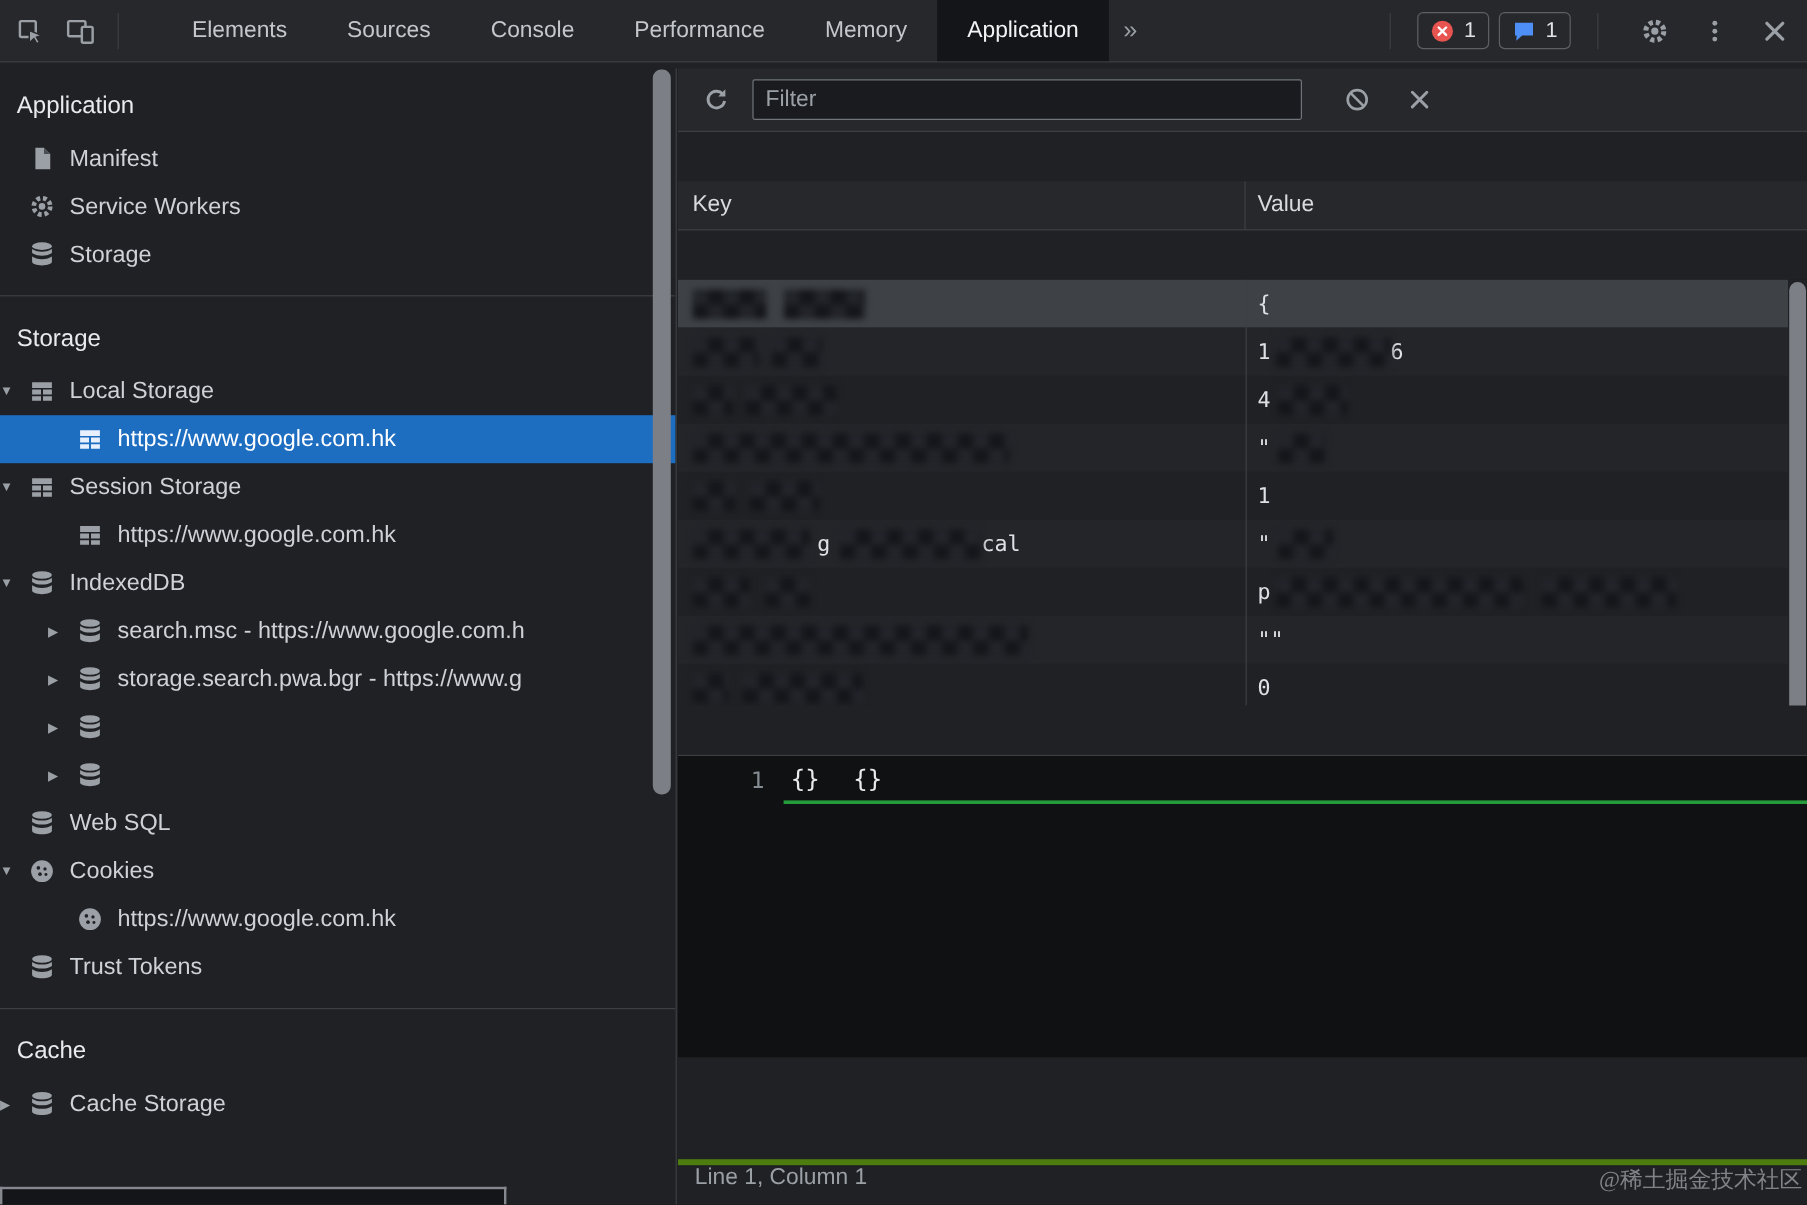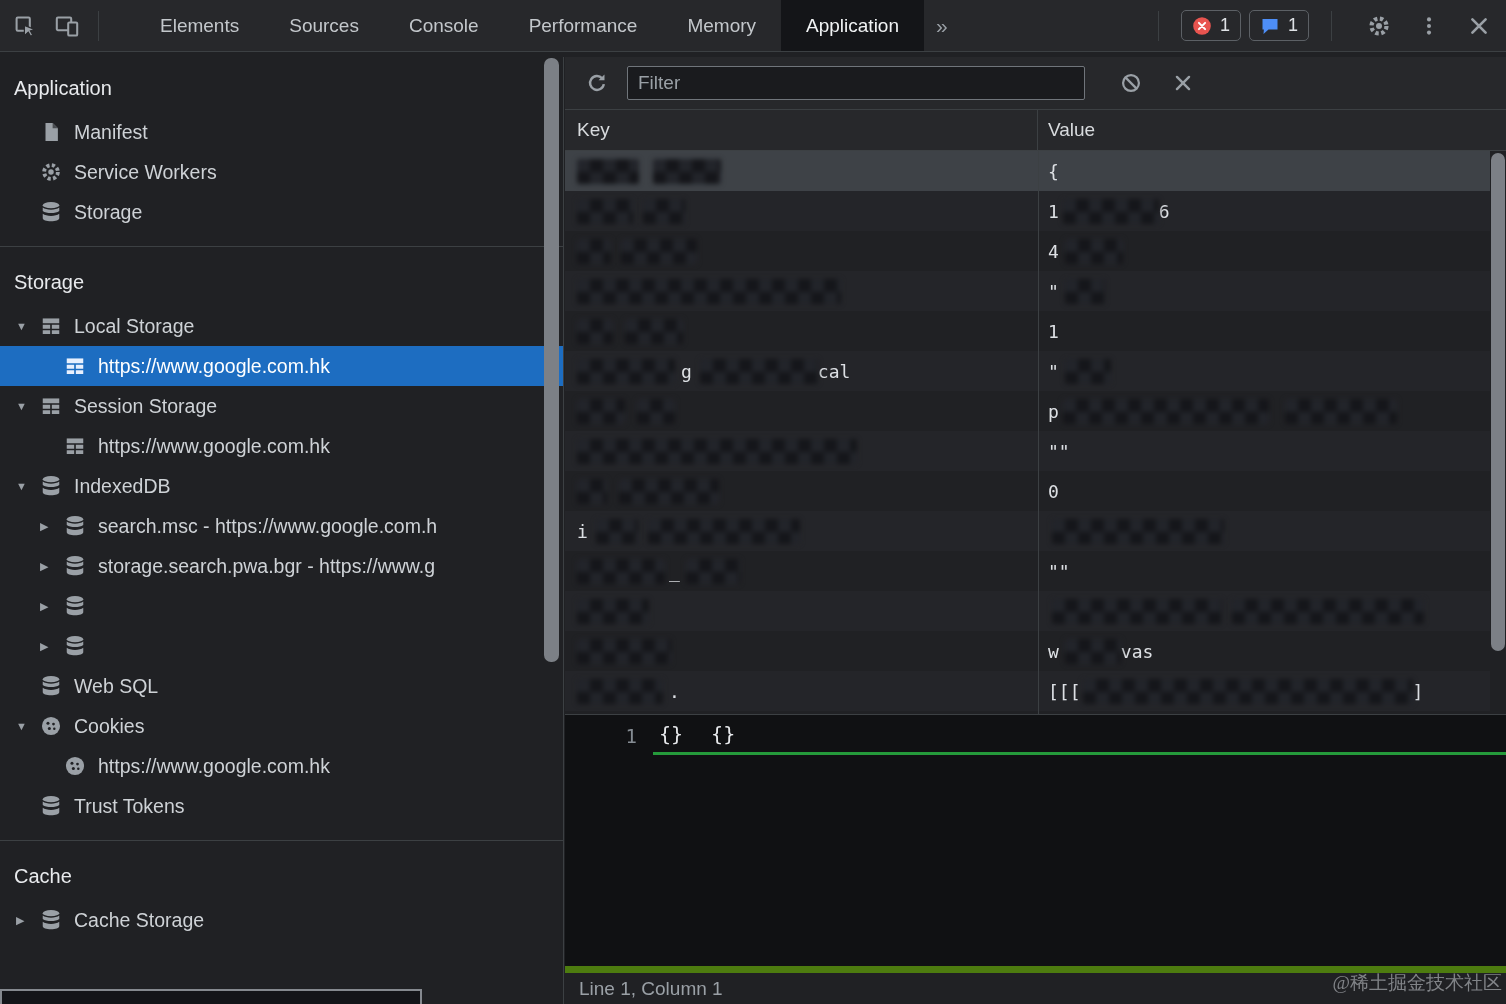--- a/index.html
+++ b/index.html
@@ -18,33 +18,33 @@
   .tb-right{margin-left:auto;display:flex;align-items:center;margin-right:10px;gap:8px;}
   .badge{display:flex;align-items:center;gap:8px;border:1px solid #5c6065;border-radius:5px;padding:4px 10px;font-size:18px;color:#dfe2e6;}
   .bicon{width:20px;height:20px;display:block;}
   .bicon svg{width:100%;height:100%;display:block;}
 
   
   .sidebar{position:absolute;top:57px;left:0;bottom:0;width:564px;background:#202124;border-right:1px solid #3c4043;box-sizing:border-box;overflow:hidden;}
   .sb-scroll-thumb{position:absolute;top:1px;right:4px;width:15px;height:604px;background:#7c8086;border-radius:7px;z-index:4;}
   .sb-title{padding:24px 0 12px 14px;font-size:20px;color:#e8eaed;}
   .sb-content > .sb-title:first-child{padding-top:20px;}
-  .sb-item{height:40px;display:flex;align-items:center;padding-left:16px;color:#ced2d6;font-size:19.5px;white-space:nowrap;overflow:hidden;}
+  .sb-item{height:40px;display:flex;align-items:center;padding-left:0;color:#ced2d6;font-size:19.5px;white-space:nowrap;overflow:hidden;}
   .sb-item .tri{width:24px;font-size:11px;color:#9aa0a6;flex:0 0 auto;}
   .sb-item .icon{width:22px;height:22px;margin-right:12px;color:#9aa0a6;flex:0 0 auto;}
   .sb-item .icon svg{width:100%;height:100%;display:block;}
   .sb-item.depth1{padding-left:40px;}
   .sb-item.selected{background:#1d6dc1;color:#ffffff;}
   .sb-item.selected .icon{color:#e8f0fe;}
   .sb-item .label{overflow:hidden;flex:1;min-width:0;}
   .sb-divider{border-top:1px solid #3c4043;margin-top:14px;}
   .partial-box{position:absolute;left:0;bottom:0;width:422px;height:15px;border:2px solid #85898f;border-bottom:none;background:#141519;z-index:6;box-sizing:border-box;}
 
   
-  .main{position:absolute;top:57px;left:565px;right:0;bottom:0;display:flex;flex-direction:column;background:#202124;}
+  .main{position:absolute;top:57px;left:565px;right:0;bottom:0;display:flex;flex-direction:column;background:#202124;gap:41px;}
   .toolbar{flex:0 0 53px;display:flex;align-items:center;border-bottom:1px solid #3c4043;background:#27282b;box-sizing:border-box;}
   .tool-btn{width:36px;height:36px;display:flex;align-items:center;justify-content:center;color:#9aa0a6;flex:0 0 auto;}
   .tool-btn svg{width:22px;height:22px;display:block;}
   .tool-btn.first{margin-left:14px;}
   .filter-input{margin-left:12px;width:436px;height:32px;background:#1a1b1e;border:1px solid #70757b;border-radius:2px;
                 color:#e8eaed;font-size:19px;padding:0 10px;outline:none;font-family:"Liberation Sans",sans-serif;}
   .filter-input::placeholder{color:#9aa0a6;}
   .tool-btn.block{margin-left:28px;}
   .tool-btn.clear{margin-left:16px;}
 
@@ -69,22 +69,22 @@
   .vscroll{position:absolute;top:0;right:0;bottom:0;width:16px;background:#202124;}
   .vscroll .thumb{position:absolute;top:2px;left:1px;width:14px;height:498px;background:#7c8086;border-radius:7px;}
 
   .preview{flex:0 0 252px;background:#101113;border-top:1px solid #3c4043;display:flex;box-sizing:border-box;}
   .gutter{width:88px;flex:0 0 auto;padding-top:10px;text-align:right;box-sizing:border-box;padding-right:16px;
           font-family:"DejaVu Sans Mono",monospace;font-size:19px;color:#858c93;}
   .code{flex:1;min-width:0;}
   .code-line{display:flex;align-items:center;gap:28px;height:40px;border-bottom:3px solid #259b3b;padding-left:6px;
              font-family:"DejaVu Sans Mono",monospace;font-size:20px;color:#e8eaed;box-sizing:border-box;}
 
-  .statusbar{flex:0 0 38px;background:#202124;border-top:7px solid #4d7c0f;display:flex;align-items:center;
-             padding-left:14px;font-size:19px;color:#9aa0a6;position:relative;box-sizing:border-box;}
+  .statusbar{flex:0 0 38px;background:#202124;border-top:5px solid #4d7c0f;display:flex;
+             padding-left:14px;font-size:19px;color:#9aa0a6;position:relative;box-sizing:border-box;margin-top:44px;}
   .watermark{position:absolute;right:4px;bottom:8px;font-size:19px;color:#808387;font-family:Liberation Serif, serif;}
 </style>
 </head>
 <body>
 
 <div class="devtools">
 
   <header class="topbar">
     <span class="tb-icon">
         <svg viewBox="0 0 20 20">

